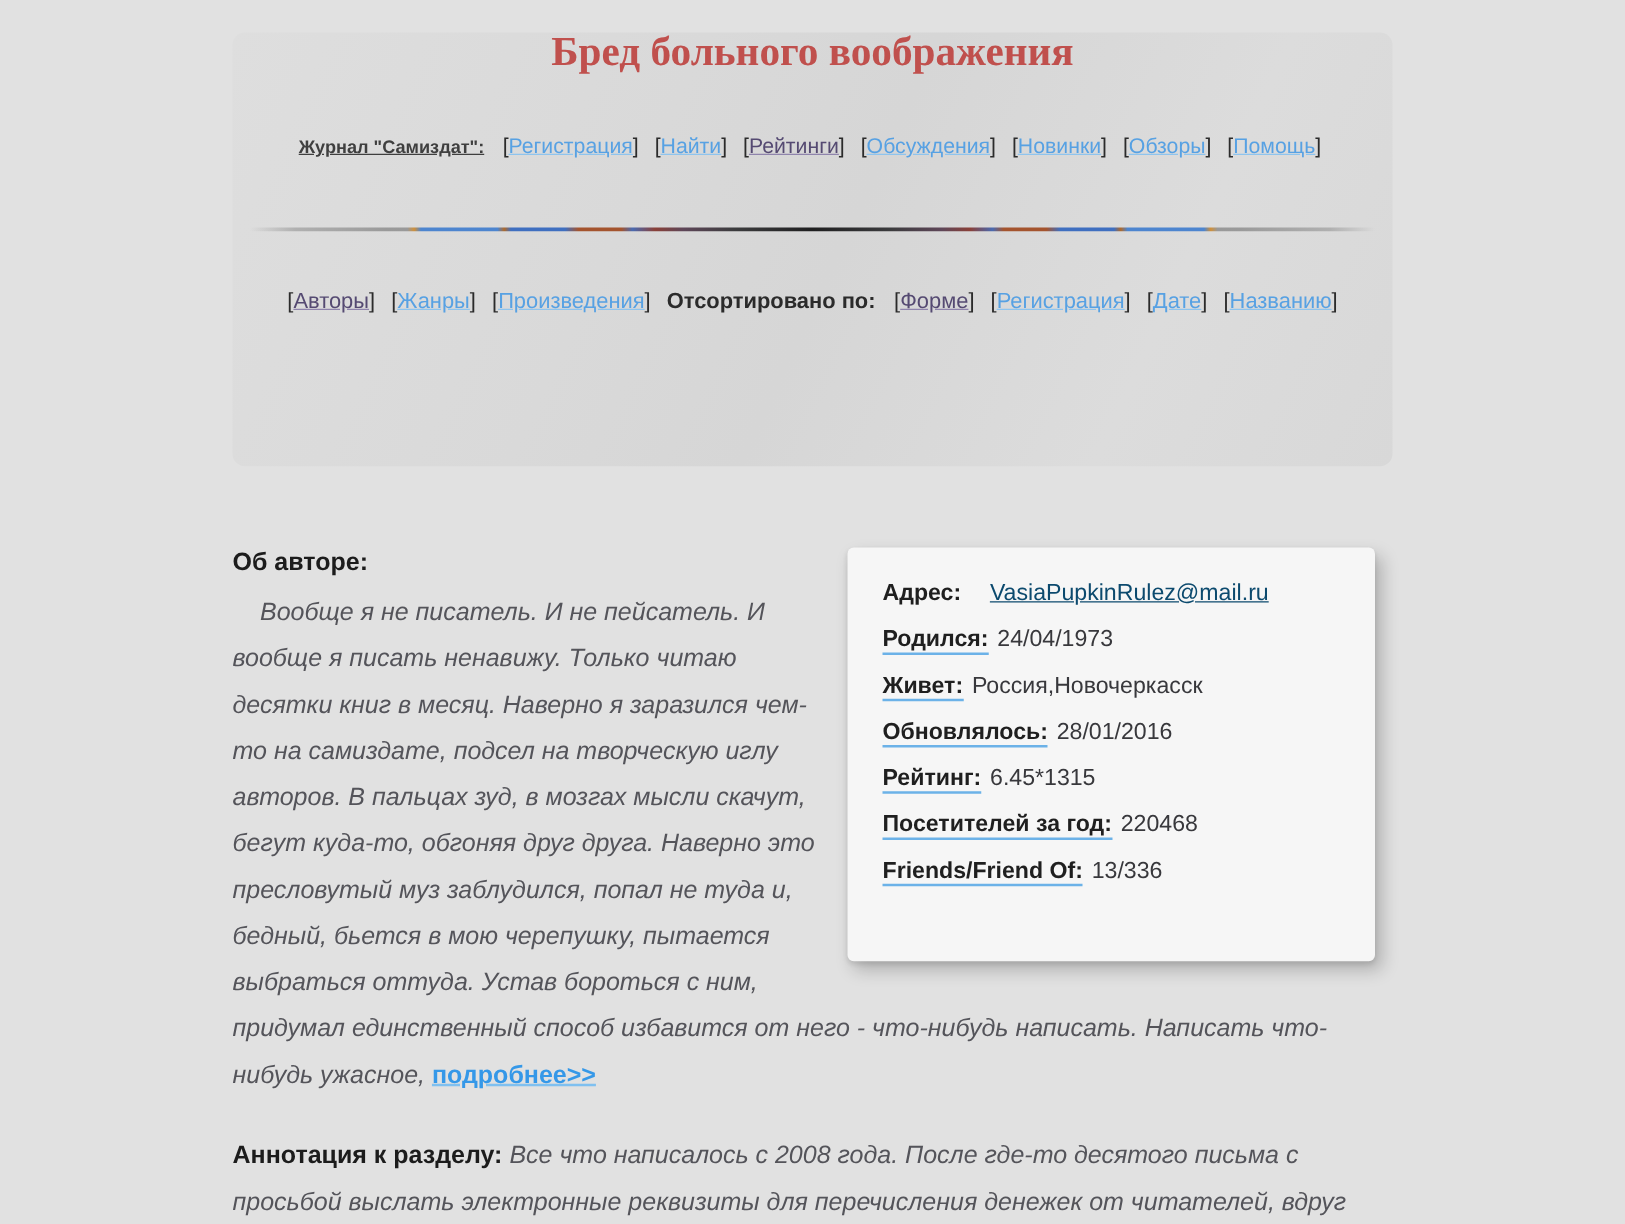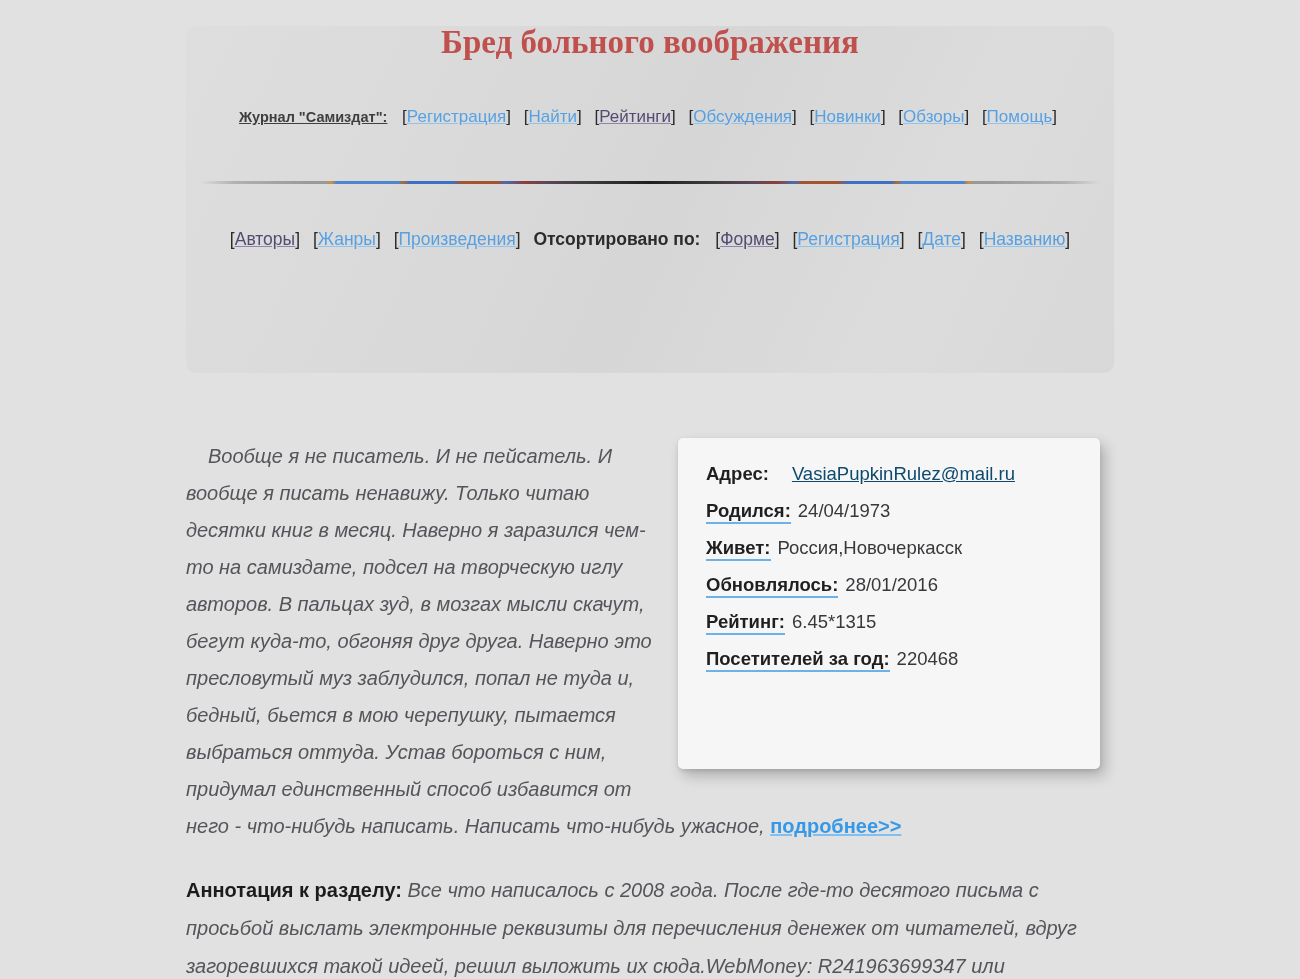--- a/index.html
+++ b/index.html
@@ -142,21 +142,25 @@
       </div>
       <div class="p-row">
         <span class="p-label">Обновлялось:</span><span class="p-value">28/01/2016</span>
       </div>
       <div class="p-row">
         <span class="p-label">Рейтинг:</span><span class="p-value">6.45*1315</span>
       </div>
       <div class="p-row">
         <span class="p-label">Посетителей за год:</span><span class="p-value">220468</span>
       </div>
+      <div class="p-row">
+        <span class="p-label">Friends/Friend Of:</span><span class="p-value">13/336</span>
+      </div>
     </aside>
 
+    <h3 class="about-heading">Об авторе:</h3>
 
     <p class="about-text"><span>Вообще я не писатель. И не пейсатель. И вообще я писать ненавижу. Только читаю десятки книг в месяц. Наверно я заразился чем-то на самиздате, подсел на творческую иглу авторов. В пальцах зуд, в мозгах мысли скачут, бегут куда-то, обгоняя друг друга. Наверно это пресловутый муз заблудился, попал не туда и, бедный, бьется в мою черепушку, пытается выбраться оттуда. Устав бороться с ним, придумал единственный способ избавится от него - что-нибудь написать. Написать что-нибудь ужасное, </span><a class="more-link">подробнее&gt;&gt;</a></p>
 
     <p class="annotation"><b class="annotation-label">Аннотация к разделу:</b> <span>Все что написалось с 2008 года. После где-то десятого письма с просьбой выслать электронные реквизиты для перечисления денежек от читателей, вдруг загоревшихся такой идеей, решил выложить их сюда.WebMoney: R241963699347 или</span></p>
 
   </div>
 </div>
 
 </body></html>

